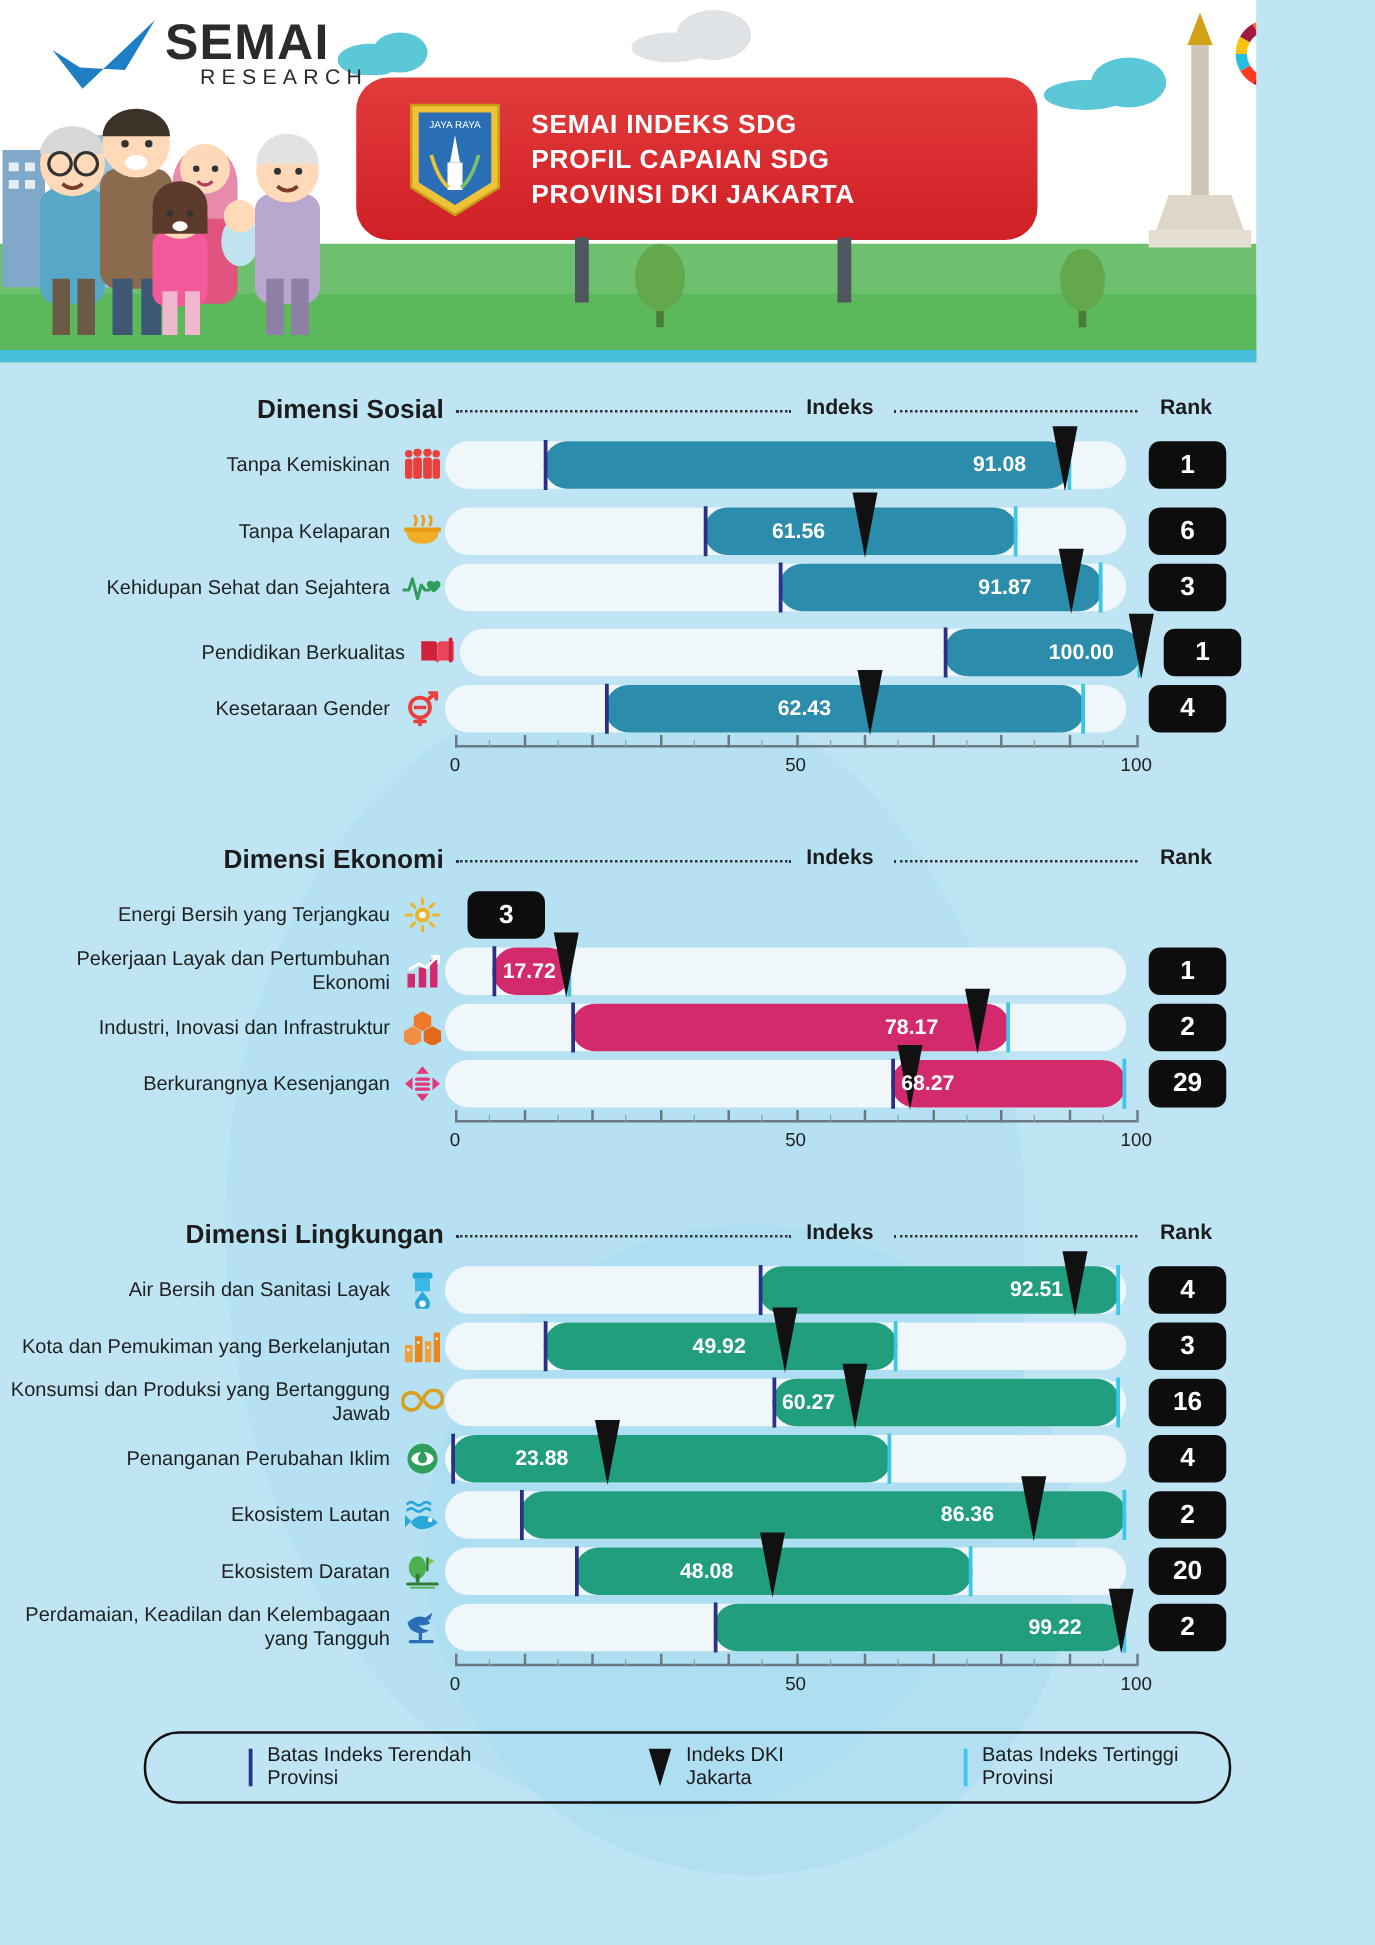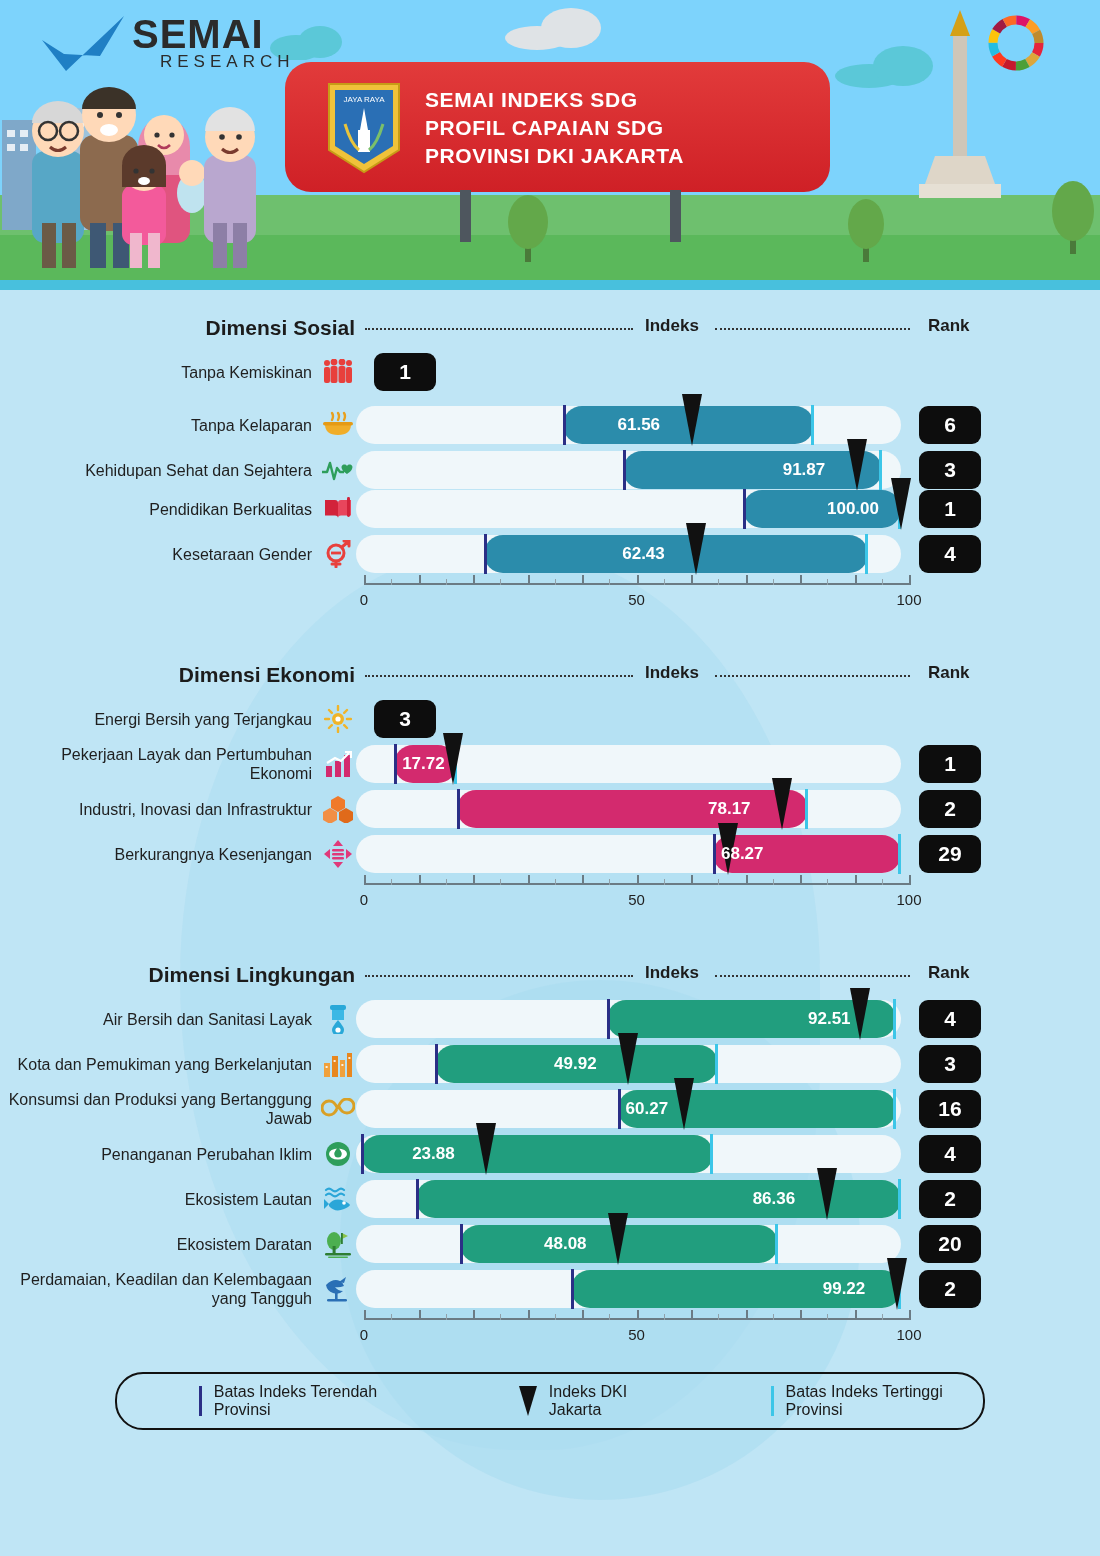--- a/index.html
+++ b/index.html
@@ -5,21 +5,21 @@
   * { box-sizing: border-box; margin:0; padding:0; }
   html,body { width:1100px; height:1556px; }
   body {
     font-family: "Liberation Sans", sans-serif;
     background:#bfe5f5;
     position:relative;
     overflow:hidden;
   }
 
   
-  .header { position:relative; width:1100px; height:290px; background:#7dd3fc; overflow:hidden; }
+  .header { position:relative; width:1005px; height:290px; background:#ffffff; overflow:hidden; }
   .hdr-ground { position:absolute; left:0; bottom:0; width:1100px; height:95px; background:#6ec06e; }
   .hdr-ground2 { position:absolute; left:0; bottom:0; width:1100px; height:55px; background:#5bb85b; }
   .hdr-bottomline { position:absolute; left:0; bottom:0; width:1100px; height:10px; background:#48c0dd; }
 
   .logo { position:absolute; left:40px; top:10px; width:250px; height:70px; }
   .logo-check { position:absolute; left:0; top:6px; width:86px; height:60px; }
   .logo-semai { position:absolute; left:92px; top:2px; font-size:40px; font-weight:bold; letter-spacing:1px; color:#2b2b2b; }
   .logo-research { position:absolute; left:120px; top:42px; font-size:17px; letter-spacing:5px; color:#2b2b2b; }
 
   .family { position:absolute; left:18px; bottom:22px; width:270px; height:195px; }
@@ -267,20 +267,28 @@
                 <rect x="1" y="8" width="6" height="16" rx="2"></rect>
                 <circle cx="11" cy="3" r="3.4"></circle>
                 <rect x="7.5" y="7" width="7" height="17" rx="2"></rect>
                 <circle cx="19" cy="3" r="3.4"></circle>
                 <rect x="15.5" y="7" width="7" height="17" rx="2"></rect>
                 <circle cx="26" cy="4" r="3"></circle>
                 <rect x="23" y="8" width="6" height="16" rx="2"></rect>
               </g>
             </svg>
           </div>
+          <div class="track-wrap">
+            <div class="track"></div>
+            <div class="fill" style="left:79.02499999999999px;width:422.37500000000006px;background:#2b8cab"></div>
+            <div class="capmin" style="left:79.02499999999999px;background:#2b2f86"></div>
+            <div class="capmax" style="left:498.40000000000003px;background:#3cc6e8"></div>
+            <div class="marker" style="left:486.38599999999997px;border-top-color:#111111"></div>
+            <div class="val" style="left:422.38599999999997px">91.08</div>
+          </div>
           <div class="rank-badge">1</div>
         </div>
         <div class="row" style="margin-top: 15px;">
           <div class="row-label">Tanpa Kelaparan</div>
           <div class="row-icon">
             <svg width="30" height="28" viewBox="0 0 30 28">
               <g stroke="#e8a01e" stroke-width="2.4" fill="none" stroke-linecap="round">
                 <path d="M9 9q2-4 0-7"></path>
                 <path d="M15 9q2-4 0-7"></path>
                 <path d="M21 9q2-4 0-7"></path>
@@ -310,21 +318,21 @@
           <div class="track-wrap">
             <div class="track"></div>
             <div class="fill" style="left:267.05px;width:258.87499999999994px;background:#2b8cab"></div>
             <div class="capmin" style="left:267.05px;background:#2b2f86"></div>
             <div class="capmax" style="left:522.925px;background:#3cc6e8"></div>
             <div class="marker" style="left:490.6915px;border-top-color:#111111"></div>
             <div class="val" style="left:426.6915px">91.87</div>
           </div>
           <div class="rank-badge">3</div>
         </div>
-        <div class="row" style="margin-top: 1px;">
+        <div class="row" style="margin-top: 14px; padding-left: 12px;">
           <div class="row-label">Pendidikan Berkualitas</div>
           <div class="row-icon">
             <svg width="30" height="26" viewBox="0 0 30 26">
               <path d="M2 4h10c2 0 3 1 3 3v15c0-1.6-1-2.6-3-2.6H2z" fill="#d2223a"></path>
               <path d="M28 4H18c-2 0-3 1-3 3v15c0-1.6 1-2.6 3-2.6h10z" fill="#e8455c"></path>
               <rect x="24" y="1" width="3" height="20" rx="1.4" fill="#d2223a"></rect>
             </svg>
           </div>
           <div class="track-wrap">
             <div class="track"></div>

